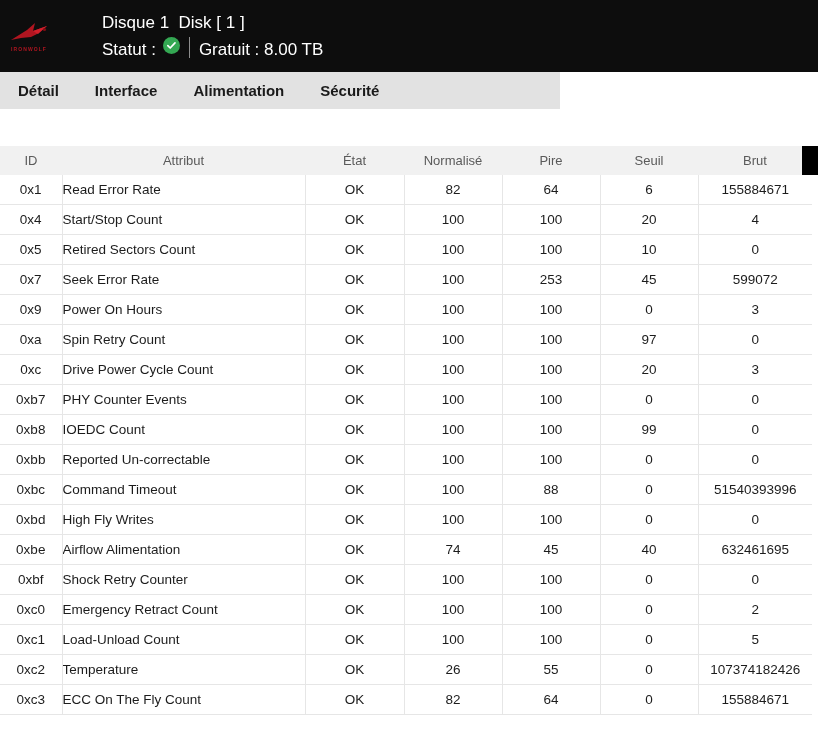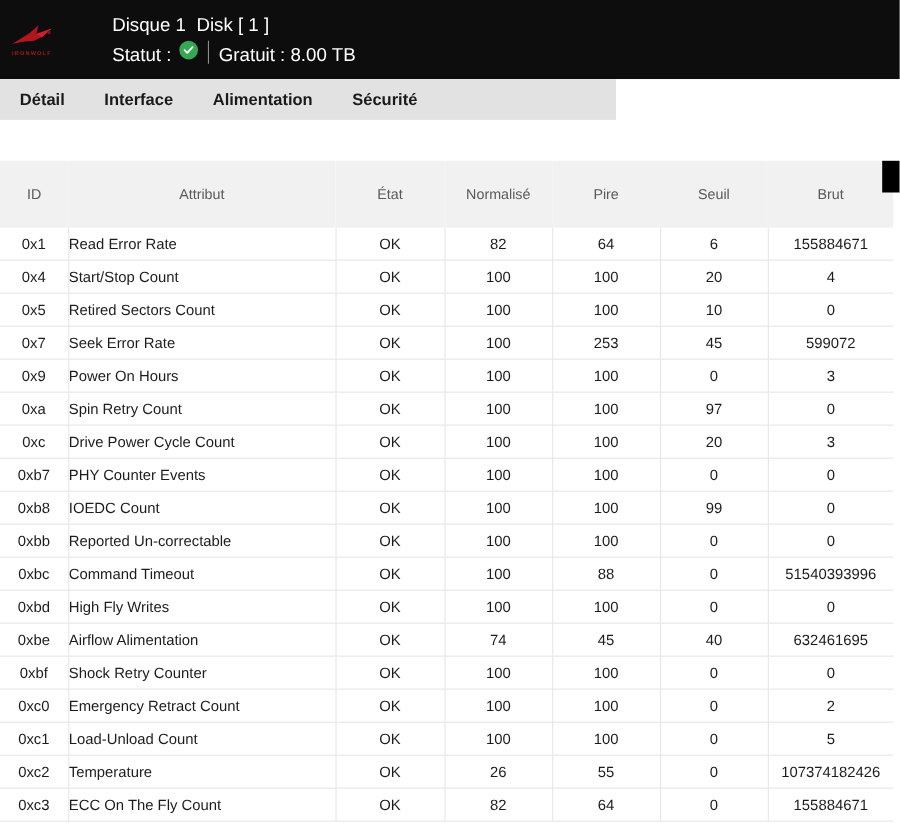--- a/index.html
+++ b/index.html
@@ -161,21 +161,21 @@
     width: 812px;
     font-family: "Liberation Sans", sans-serif;
   }
 
   table.smart thead th {
     background: #f1f1f1;
     color: #5a5a5a;
     font-size: 13px;
     font-weight: normal;
     height: 29px;
-    padding: 16px;
+    padding: 0;
     border: none;
     text-align: center;
     vertical-align: middle;
   }
 
   table.smart tbody td {
     height: 29px;
     font-size: 13.5px;
     color: #1c1c1c;
     border-bottom: 1px solid #e6e6e6;

